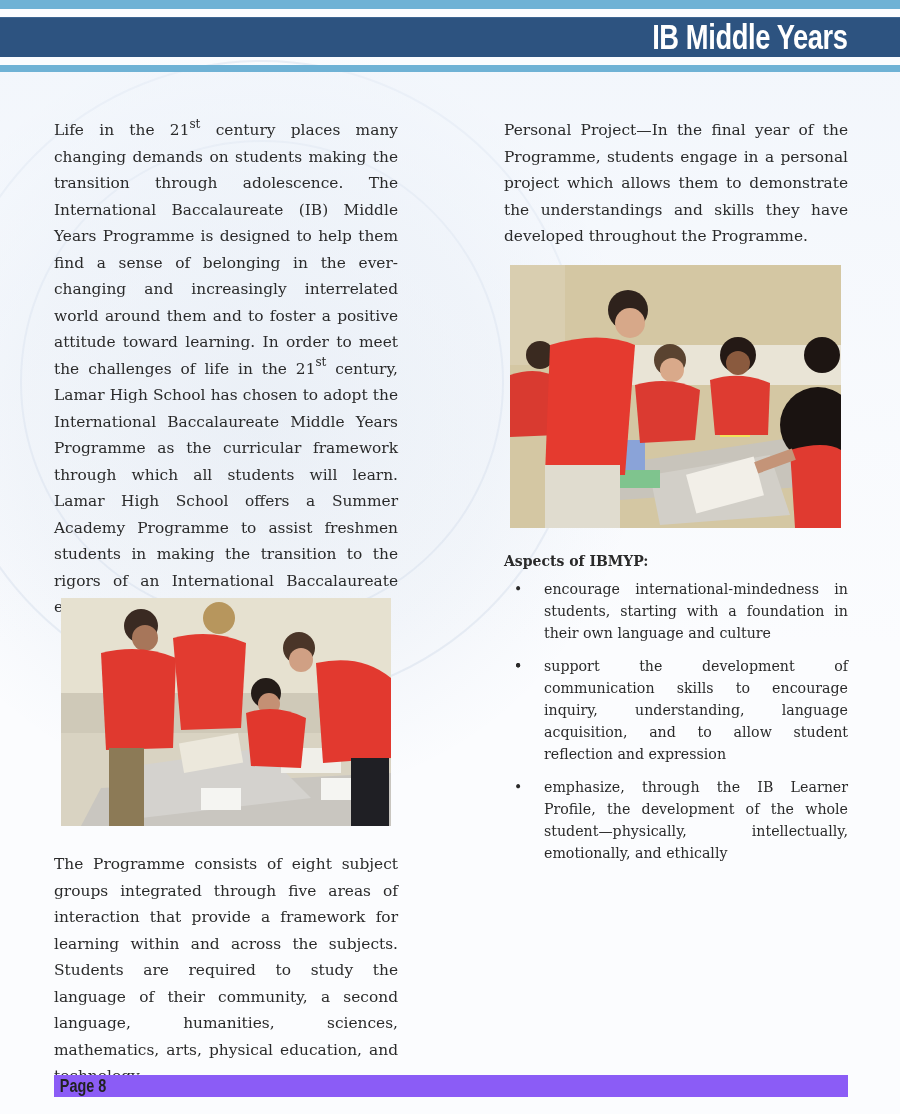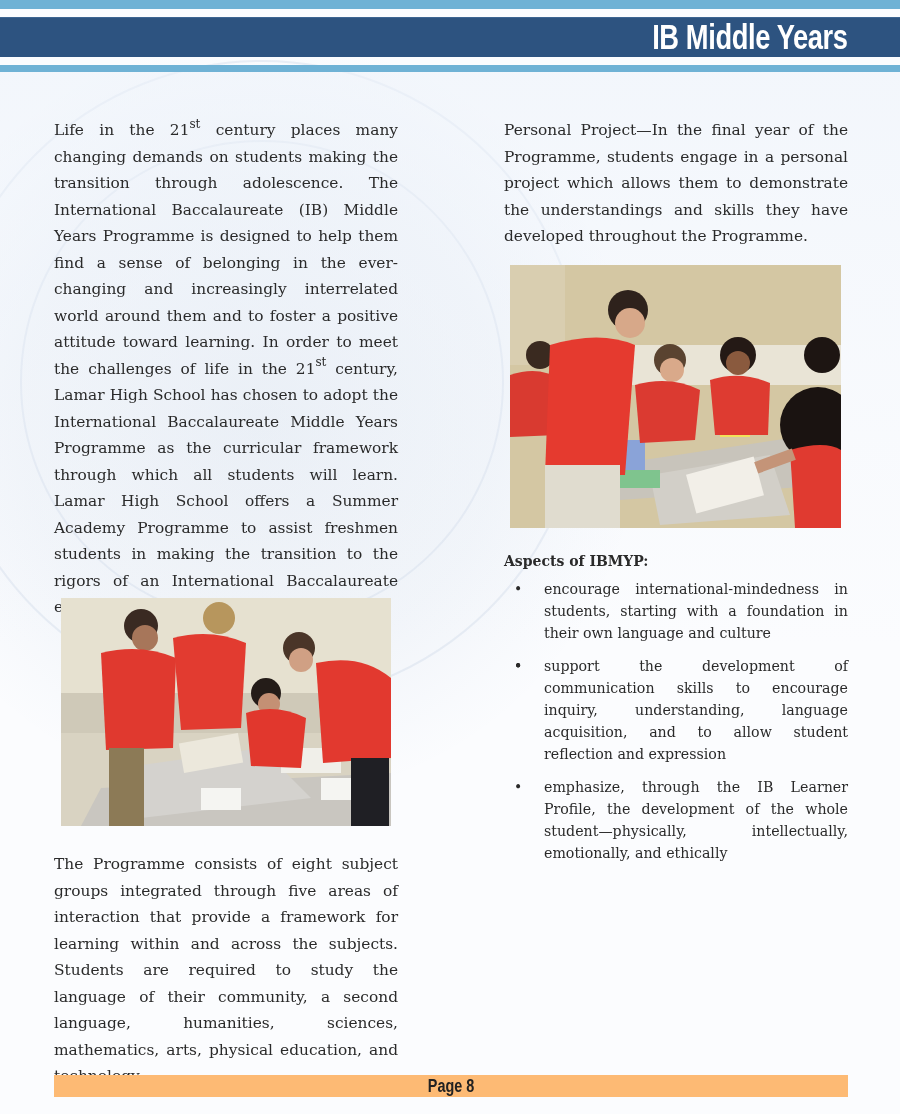--- a/index.html
+++ b/index.html
@@ -42,22 +42,22 @@
   .photo { position:absolute; overflow:hidden; }
   .photo-right { left:510px; top:265px; width:331px; height:263px; }
   .photo-left { left:61px; top:598px; width:330px; height:228px; }
   .aspects-heading {
     position:absolute; left:504px; top:549px; font-weight:bold; font-size:14px; line-height:24px;
   }
   .aspects-list { position:absolute; left:504px; top:578px; width:344px; margin:0; padding:0; list-style:none; }
   .aspects-list li { position:relative; padding-left:40px; font-size:14.2px; line-height:22px; text-align:justify; margin-bottom:11px; }
   .aspects-list li .bullet { position:absolute; left:10px; top:0; font-size:14px; }
   .footer-bar {
-    position:absolute; left:54px; top:1075px; width:794px; height:22px; background:#fdba74;
-    text-align:center;
+    position:absolute; left:54px; top:1075px; width:794px; height:22px; background:#8b5cf6;
+    text-align:left;
   }
   .footer-text {
     display:inline-block; font-family:"Liberation Sans", sans-serif; font-weight:bold; font-size:18px; line-height:22px; color:#222;
     transform:scaleX(0.8);
   }
 </style>
 </head>
 <body>
 
 <div class="bg-watermark"></div>

